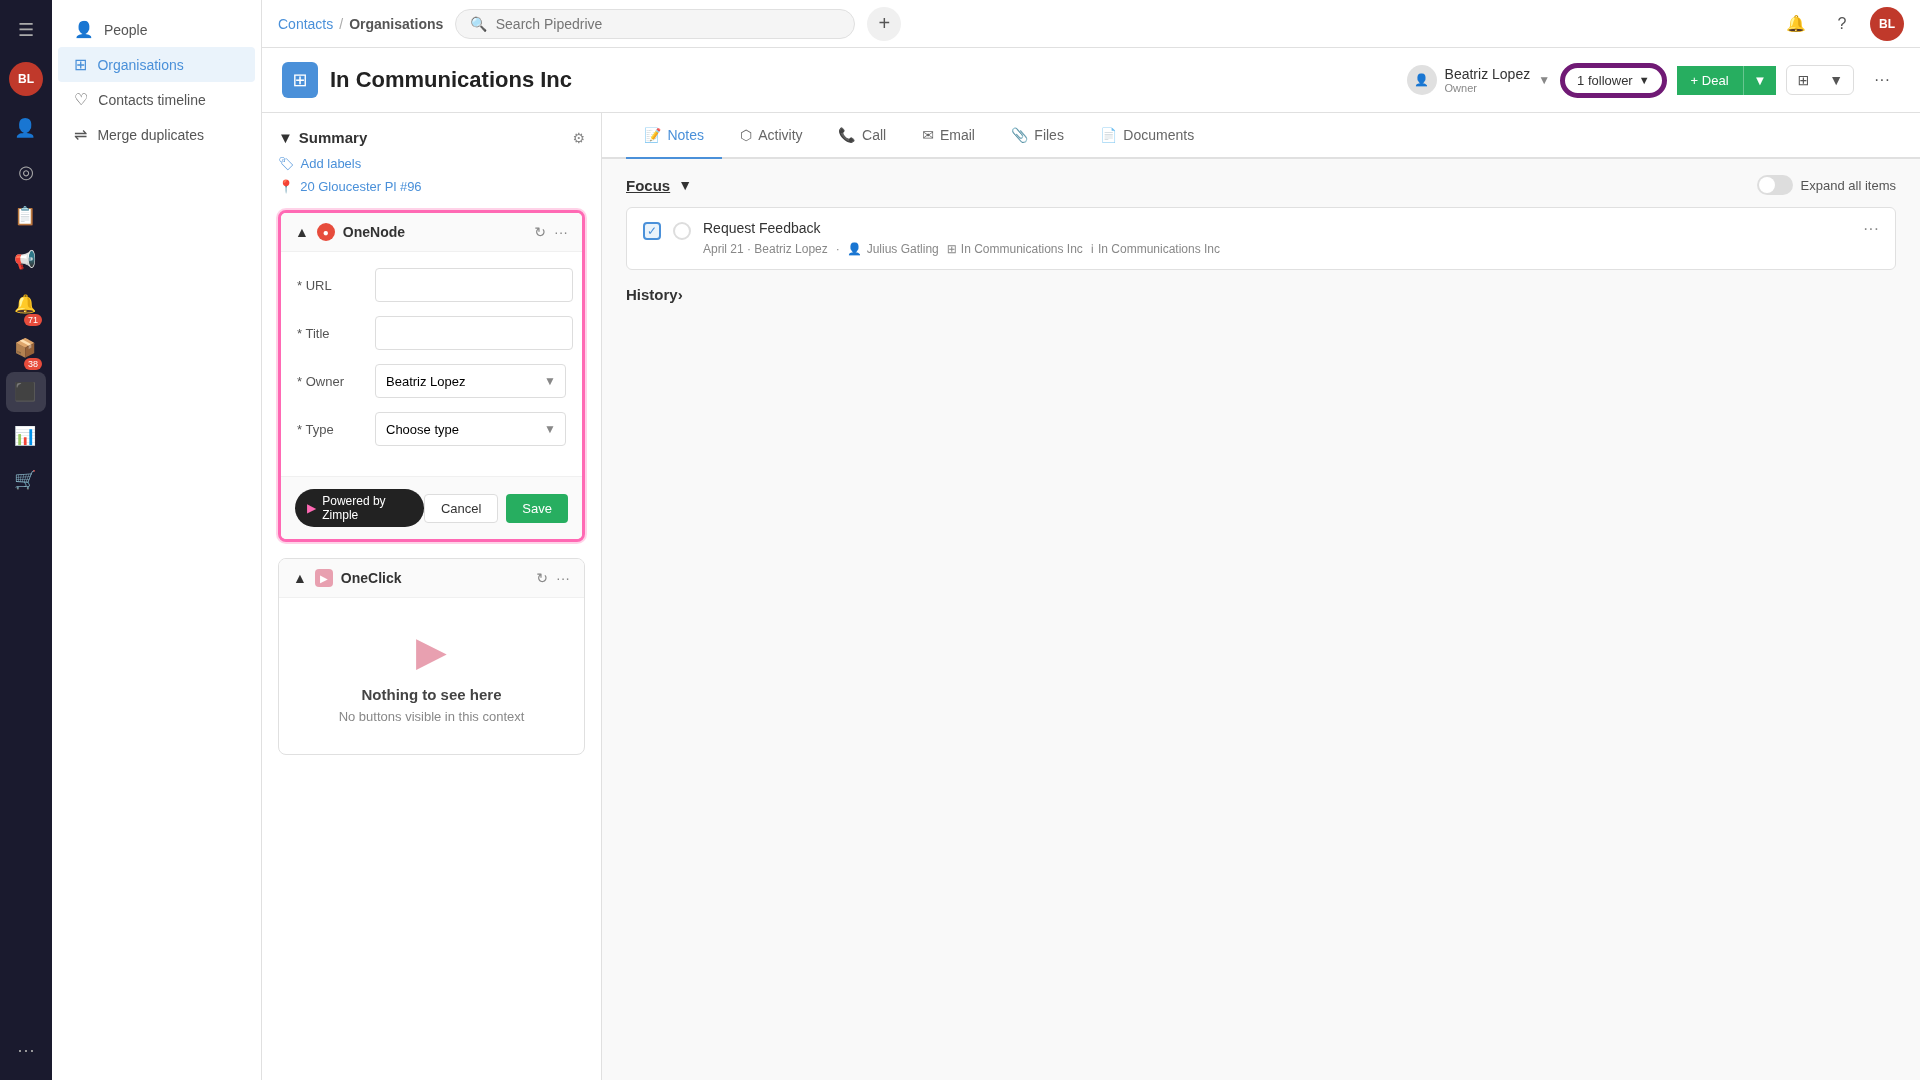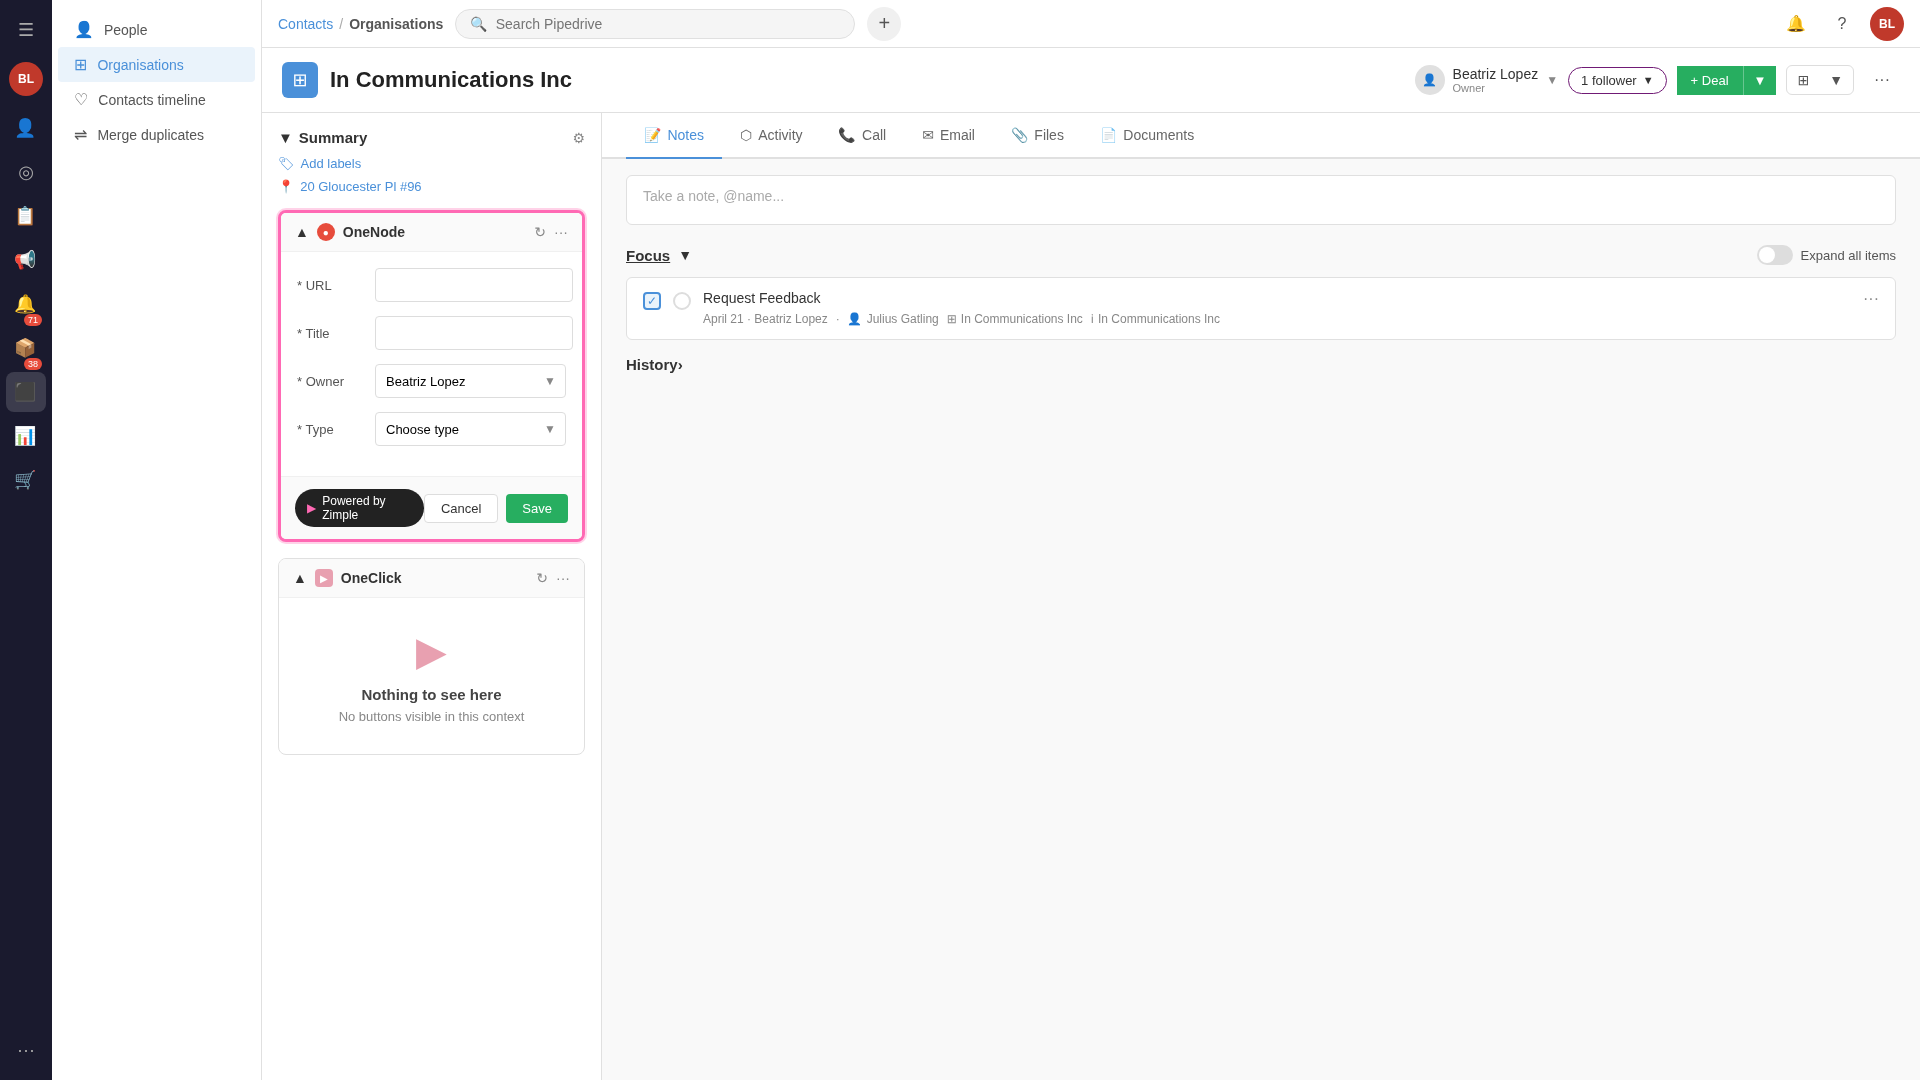--- a/index.html
+++ b/index.html
@@ -114,21 +114,21 @@
       border-radius: 6px; display: flex; align-items: center; justify-content: center;
       color: #fff; font-size: 18px;
     }
     .entity-title { font-size: 22px; font-weight: 600; color: #222; }
     .entity-actions { display: flex; align-items: center; gap: 10px; margin-left: auto; }
     .owner-info { display: flex; align-items: center; gap: 8px; cursor: pointer; }
     .owner-avatar { width: 30px; height: 30px; border-radius: 50%; background: #e0e0e0; display: flex; align-items: center; justify-content: center; font-size: 12px; }
     .owner-text { display: flex; flex-direction: column; }
     .follower-btn {
       display: flex; align-items: center; gap: 6px;
-      border: 1px solid #701a75; border-radius: 20px;
+      border: 5px solid #701a75; border-radius: 20px;
       padding: 5px 12px; cursor: pointer; background: #fff;
       font-size: 13px; color: #333;
     }
     .deal-btn {
       display: flex; align-items: center; gap: 0;
       background: #27ae60; color: #fff; border: none;
       border-radius: 0; cursor: pointer; font-size: 13px; font-weight: 500;
     }
     .deal-btn .deal-main { padding: 7px 14px; }
     .deal-btn .deal-arrow { padding: 7px 10px; border-left: 1px solid rgba(255,255,255,0.3); }
@@ -510,23 +510,20 @@
         <div class="tab">
           <span>📎</span>
           <span>Files</span>
         </div>
         <div class="tab">
           <span>📄</span>
           <span>Documents</span>
         </div>
       </div>
 
-      <div class="note-input-area">
-        <span>Take a note, @name...</span>
-      </div>
 
       <div class="focus-header">
         <span style="font-size:15px;font-weight:600;text-decoration:underline;">Focus</span>
         <span style="cursor:pointer;">▼</span>
         <div class="focus-expand">
           <div class="toggle">
             <div class="toggle-knob"></div>
           </div>
           <span>Expand all items</span>
         </div>

